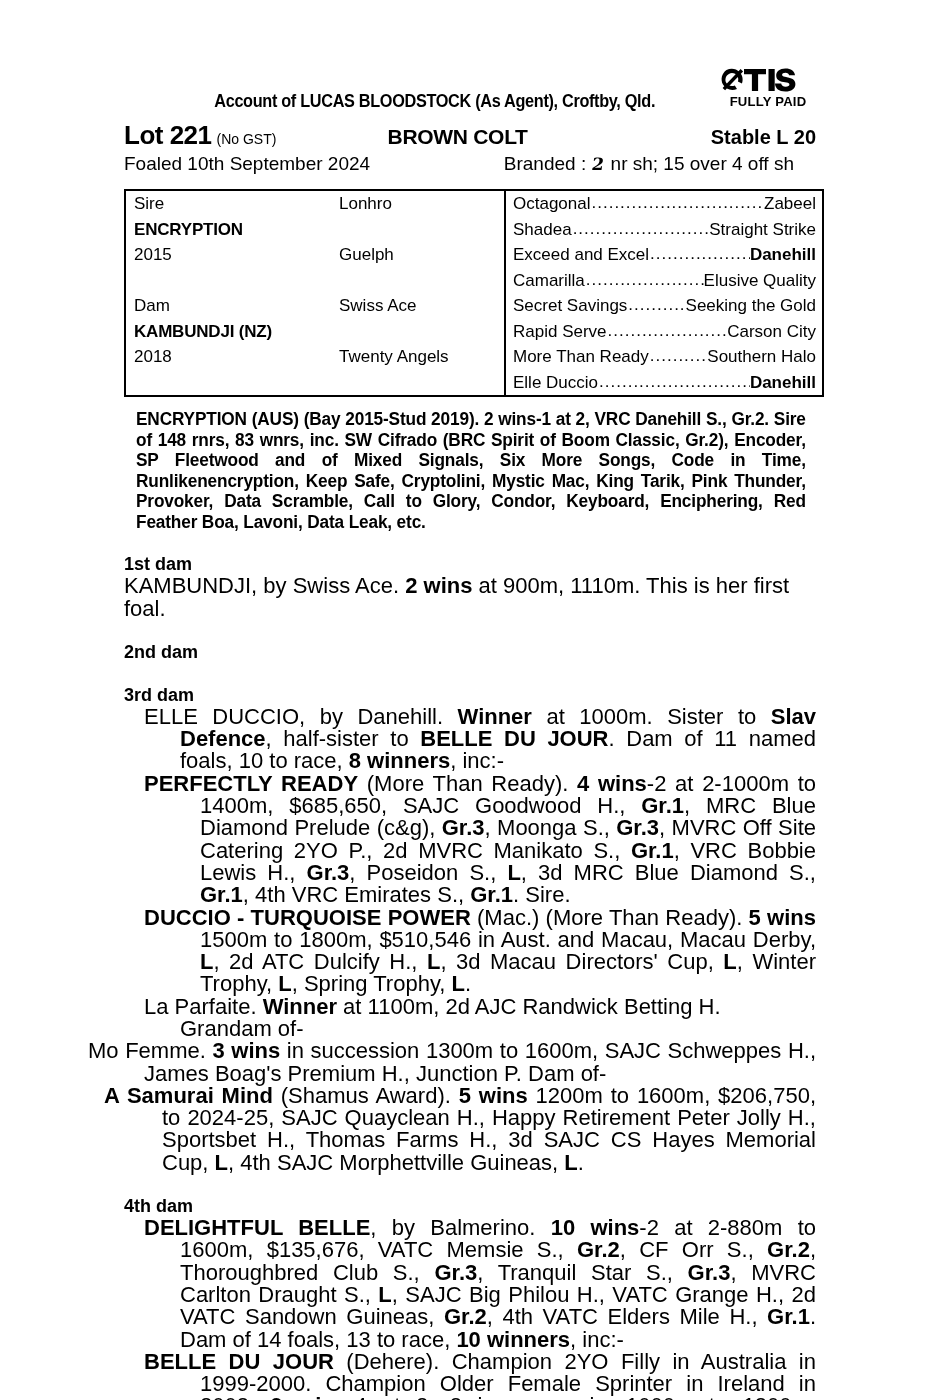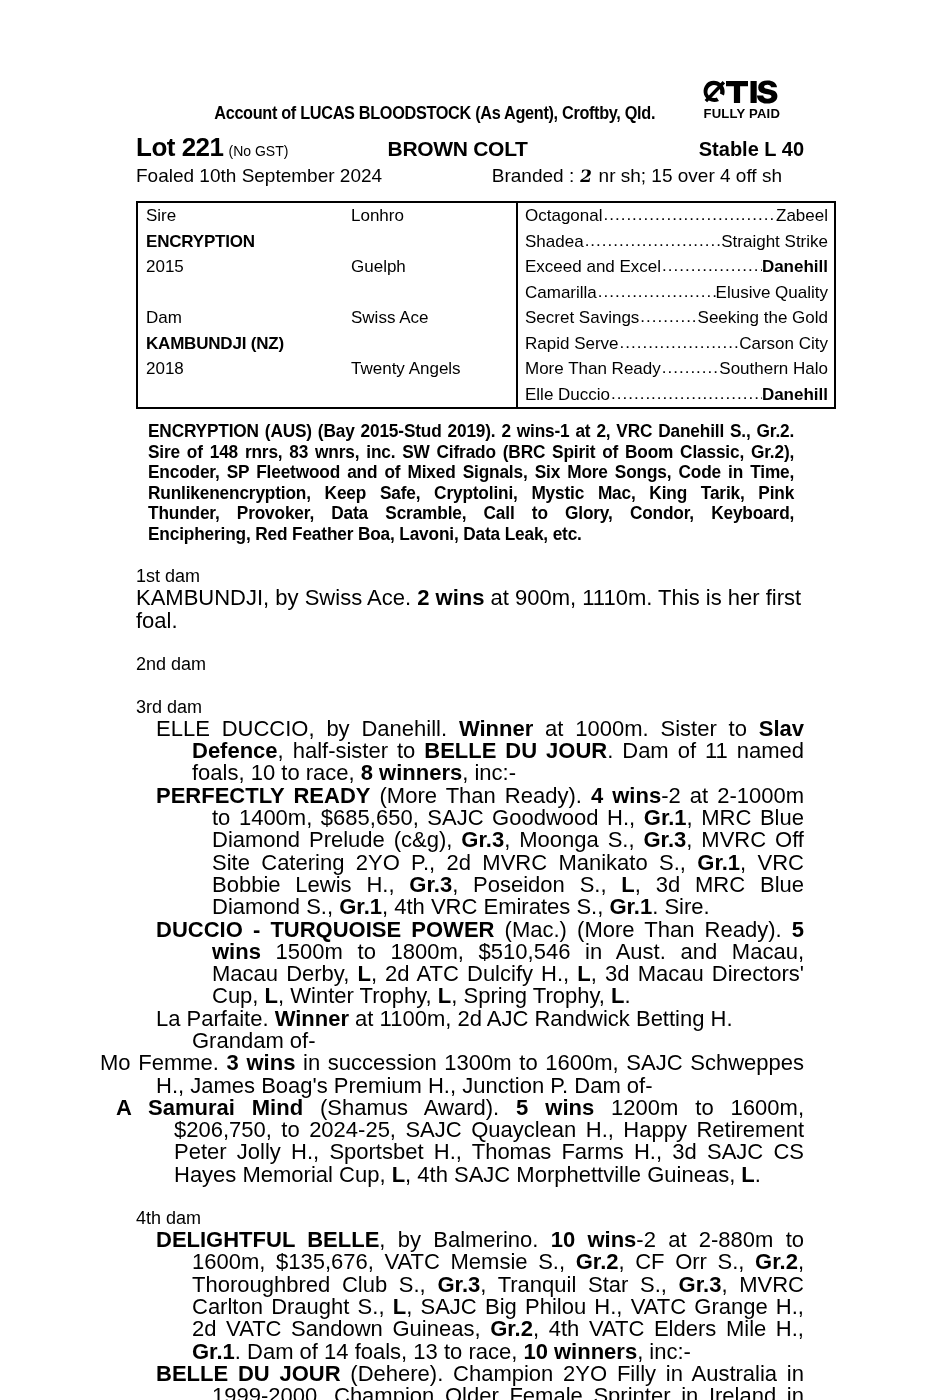--- a/index.html
+++ b/index.html
@@ -12,21 +12,21 @@
     height: 1400px;
     font-family: "Liberation Sans", sans-serif;
     color: #000000;
     -webkit-font-smoothing: antialiased;
   }
   .page {
     position: relative;
     width: 938px;
     height: 1368px;
     box-sizing: border-box;
-    padding: 16px;
+    padding: 4px;
   }
 
   
   .header-zone {
     position: relative;
     margin: 0 118px 0 120px;
     padding-top: 88px;
   }
   .account-line {
     text-align: center;
@@ -34,24 +34,24 @@
     font-size: 17.5px;
     letter-spacing: -0.35px;
     transform: scaleX(0.93);
     transform-origin: center;
     padding-right: 76px;
     white-space: nowrap;
     line-height: 1.1;
   }
   .otis-logo {
     position: absolute;
-    right: 6px;
+    right: 0px;
     top: 62px;
     width: 96px;
-    text-align: left;
+    text-align: center;
     line-height: 1;
   }
   .otis-mark {
     display: block;
     height: 28px;
   }
   .otis-fully-paid {
     display: block;
     font-weight: bold;
     font-size: 13.5px;
@@ -156,21 +156,21 @@
     font-size: 17.5px;
     line-height: 20.5px;
     text-align: justify;
     letter-spacing: -0.15px;
     transform: scaleX(0.985);
     transform-origin: left;
   }
 
   .dam-section { margin: 0 118px 0 120px; }
   .dam-heading {
-    font-weight: normal;
+    font-weight: bold;
     font-size: 18px;
     margin-top: 22px;
     margin-bottom: 0px;
   }
   .para {
     font-size: 22px;
     line-height: 22.3px;
     text-align: justify;
     text-justify: inter-word;
   }
@@ -204,21 +204,21 @@
         </svg>
       </span>
       <span class="otis-fully-paid">FULLY PAID</span>
     </div>
 
     <div class="title-row">
       <div class="lot-block">
         <span class="lot-label">Lot 221</span><span class="lot-gst">(No GST)</span>
       </div>
       <div class="colt-title">BROWN COLT</div>
-      <div class="stable">Stable L 40</div>
+      <div class="stable">Stable L 20</div>
     </div>
 
     <div class="subtitle-row">
       <div class="foaled">Foaled 10th September 2024</div>
       <div class="branded"><span>Branded : </span><span class="brand-glyph">2</span><span> nr sh; 15 over 4 off sh</span></div>
     </div>
   </div>
 
   <table class="ped-table">
     <tbody>

